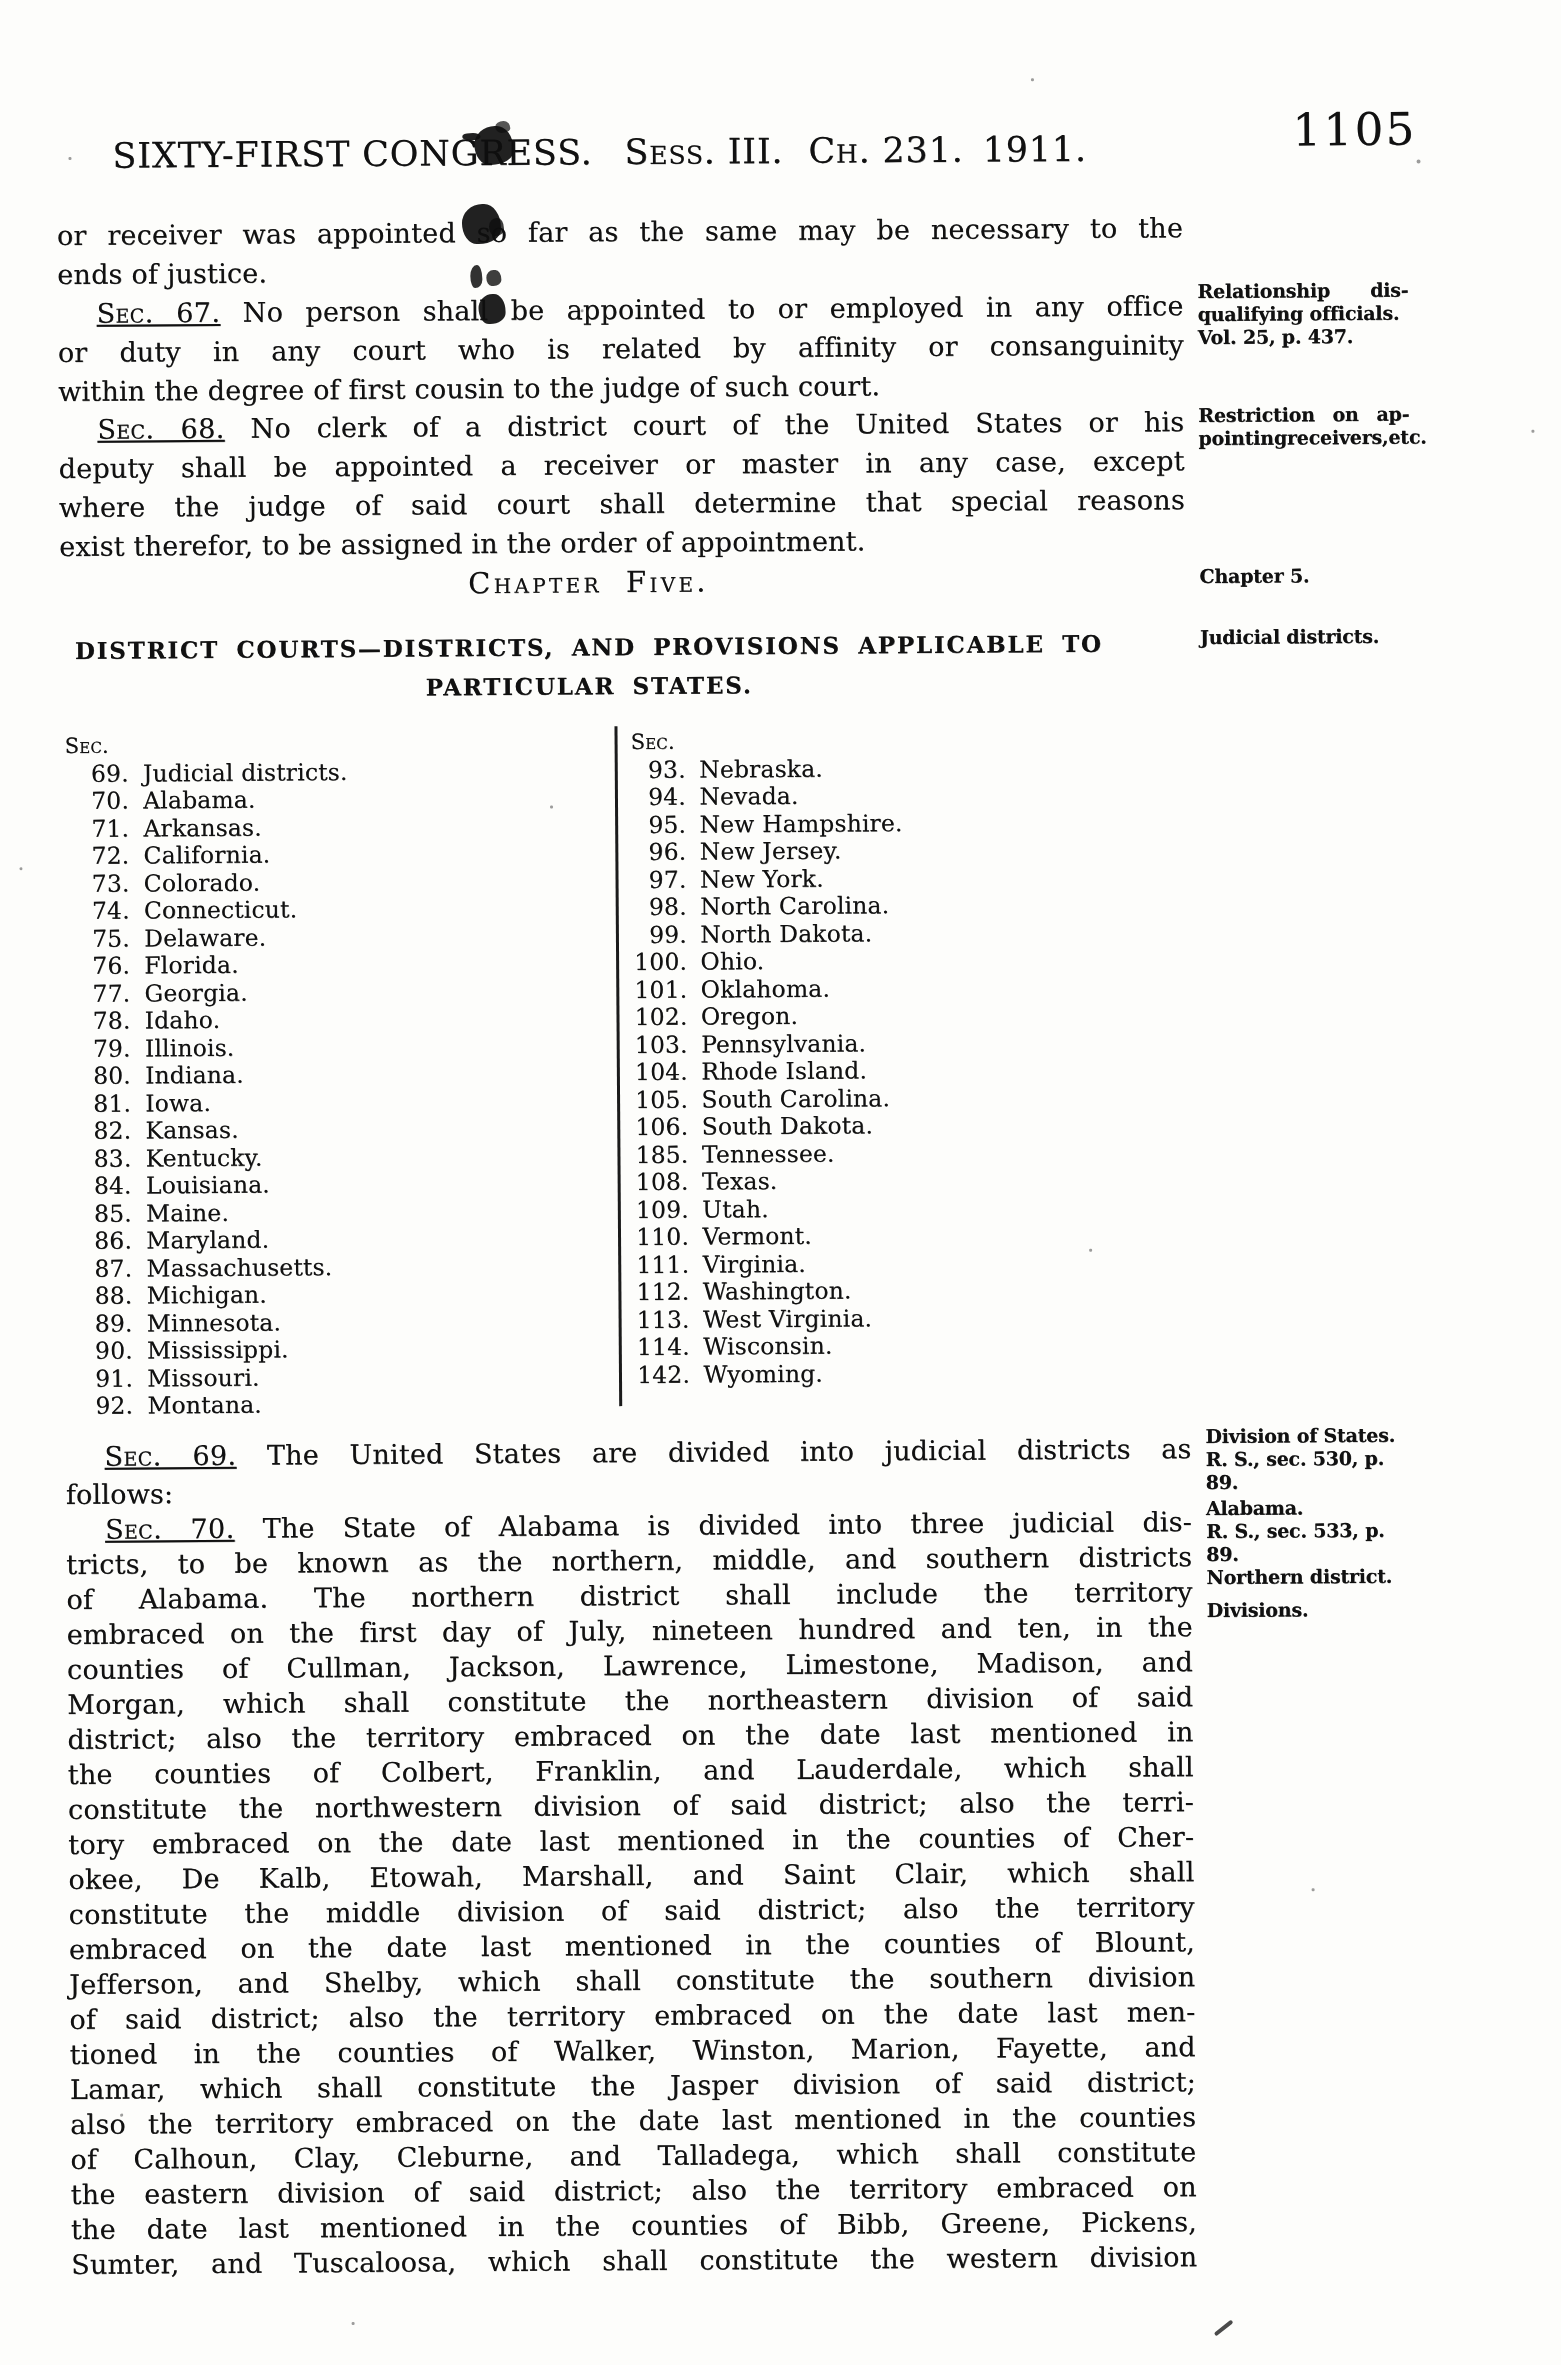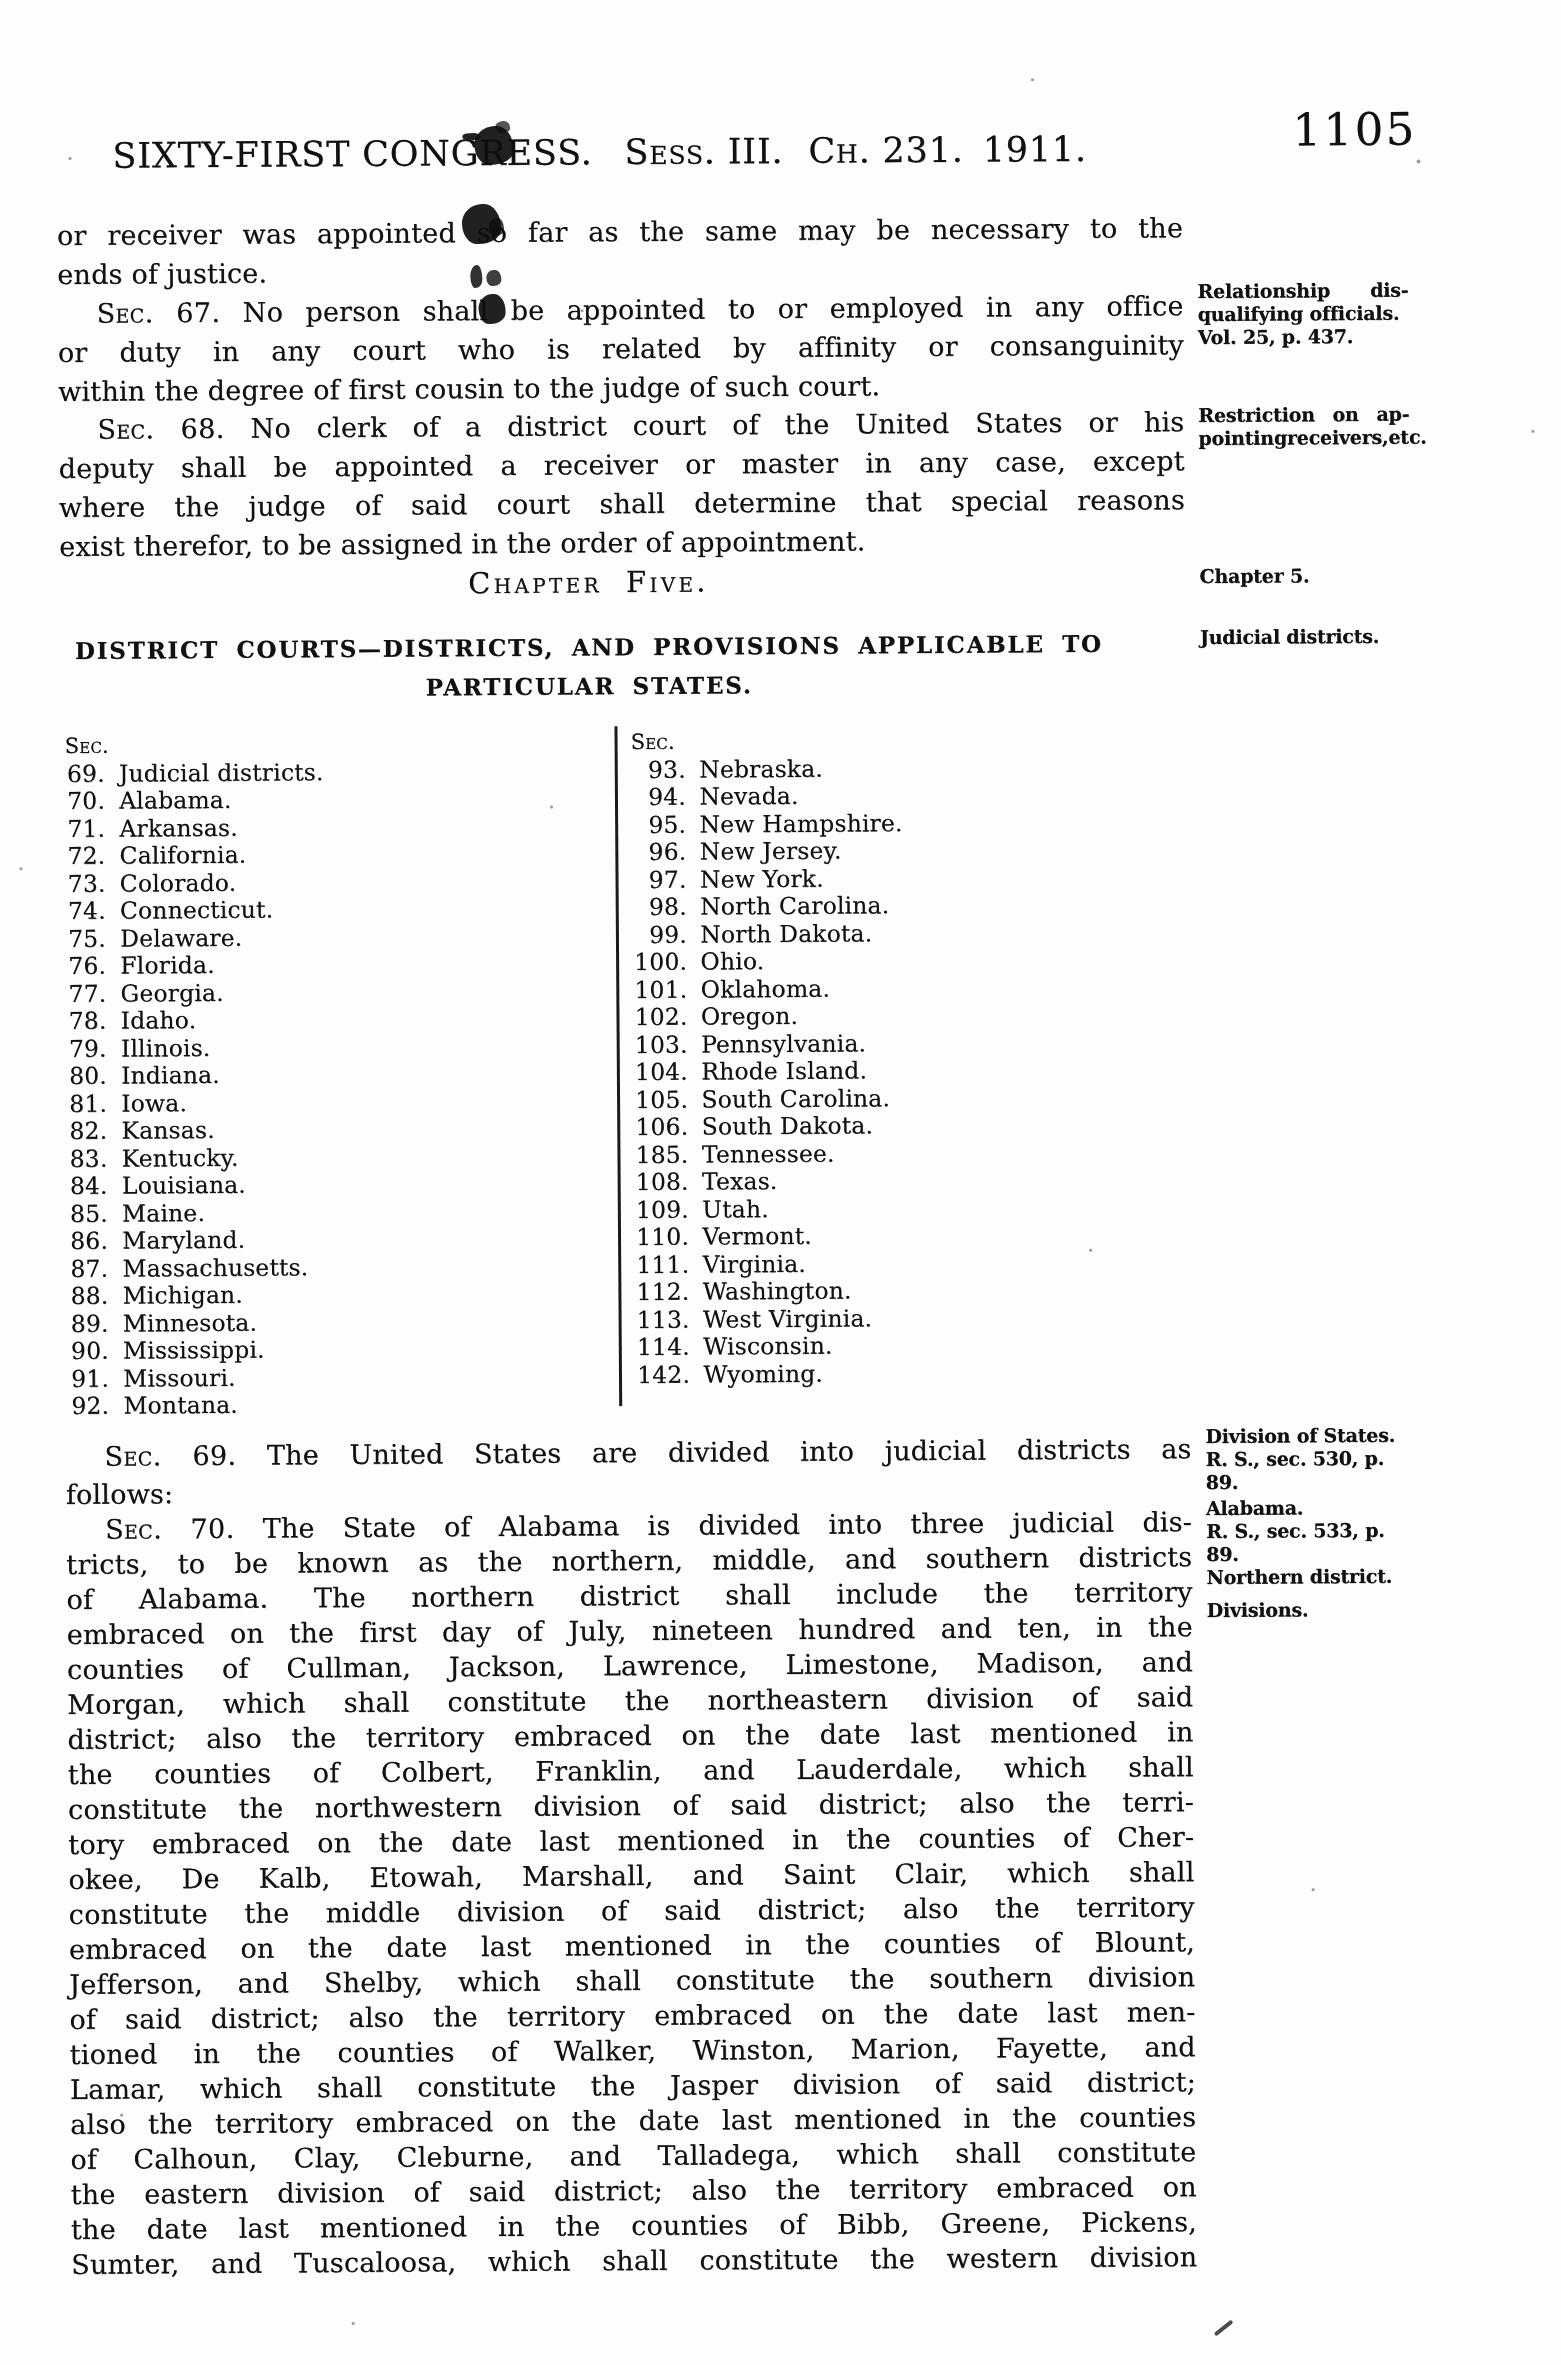--- a/index.html
+++ b/index.html
@@ -18,38 +18,38 @@
   .hgap1 { margin-left:32px; }
   .hgap2 { margin-left:25px; }
   .hgap3 { margin-left:19px; }
   .page-number { position:absolute; left:1299px; top:107px; font-size:45px; letter-spacing:2.5px; }
 
   
   .par { position:absolute; left:63px; width:1126px; font-size:27px; line-height:39px; letter-spacing:0.2px; }
   .line { text-align:justify; text-align-last:justify; }
   .line.first { text-indent:39px; }
   .endshort .line:last-child { text-align-last:left; }
-  .lead { letter-spacing:0.4px; }
+  .lead { letter-spacing:0.4px;text-decoration:underline; }
   .par.sec69 { line-height:38px; }
   .par.sec70 { line-height:35px; }
 
   
   .chapter-head { position:absolute; left:29px; top:564px; width:1126px; text-align:center;
     font-variant:small-caps; font-size:29px; letter-spacing:3.3px; word-spacing:11.7px; }
   .subject-head { position:absolute; left:29px; top:626px; width:1126px; text-align:center;
     font-weight:bold; font-size:23px; letter-spacing:1.8px; word-spacing:7.5px; line-height:39px; }
 
   
   .lcol { position:absolute; top:728px; font-size:23.4px; line-height:27.5px; letter-spacing:0.2px; }
   .lcol.left  { left:67px;  width:519px; }
   .lcol.right { left:633px; width:536px; }
   .lsec { font-size:21px; line-height:27.5px; }
   .lrow { white-space:nowrap; }
   .lnum { display:inline-block; text-align:right; }
-  .lcol.left  .lnum { width:40px; margin-right:14.2px; }
+  .lcol.left  .lnum { width:40px; margin-right:14.2px;margin-left:24px; }
   .lcol.right .lnum { width:55px; margin-right:13.4px; }
   .list-divider { position:absolute; left:617px; top:725px; width:2.5px; height:680px; background:#1b1b1b; }
 
   
   .mnote { position:absolute; left:1203px; width:211px; font-size:19px; line-height:23px;
     font-weight:bold; letter-spacing:-0.2px; text-shadow:0.3px 0.3px 0.3px rgba(10,10,10,.6); }
   .mjust div.mline:first-of-type { text-align:justify; text-align-last:justify; }
 
   
   .smudge, .blob { position:absolute; background:#0e0e0e; }

